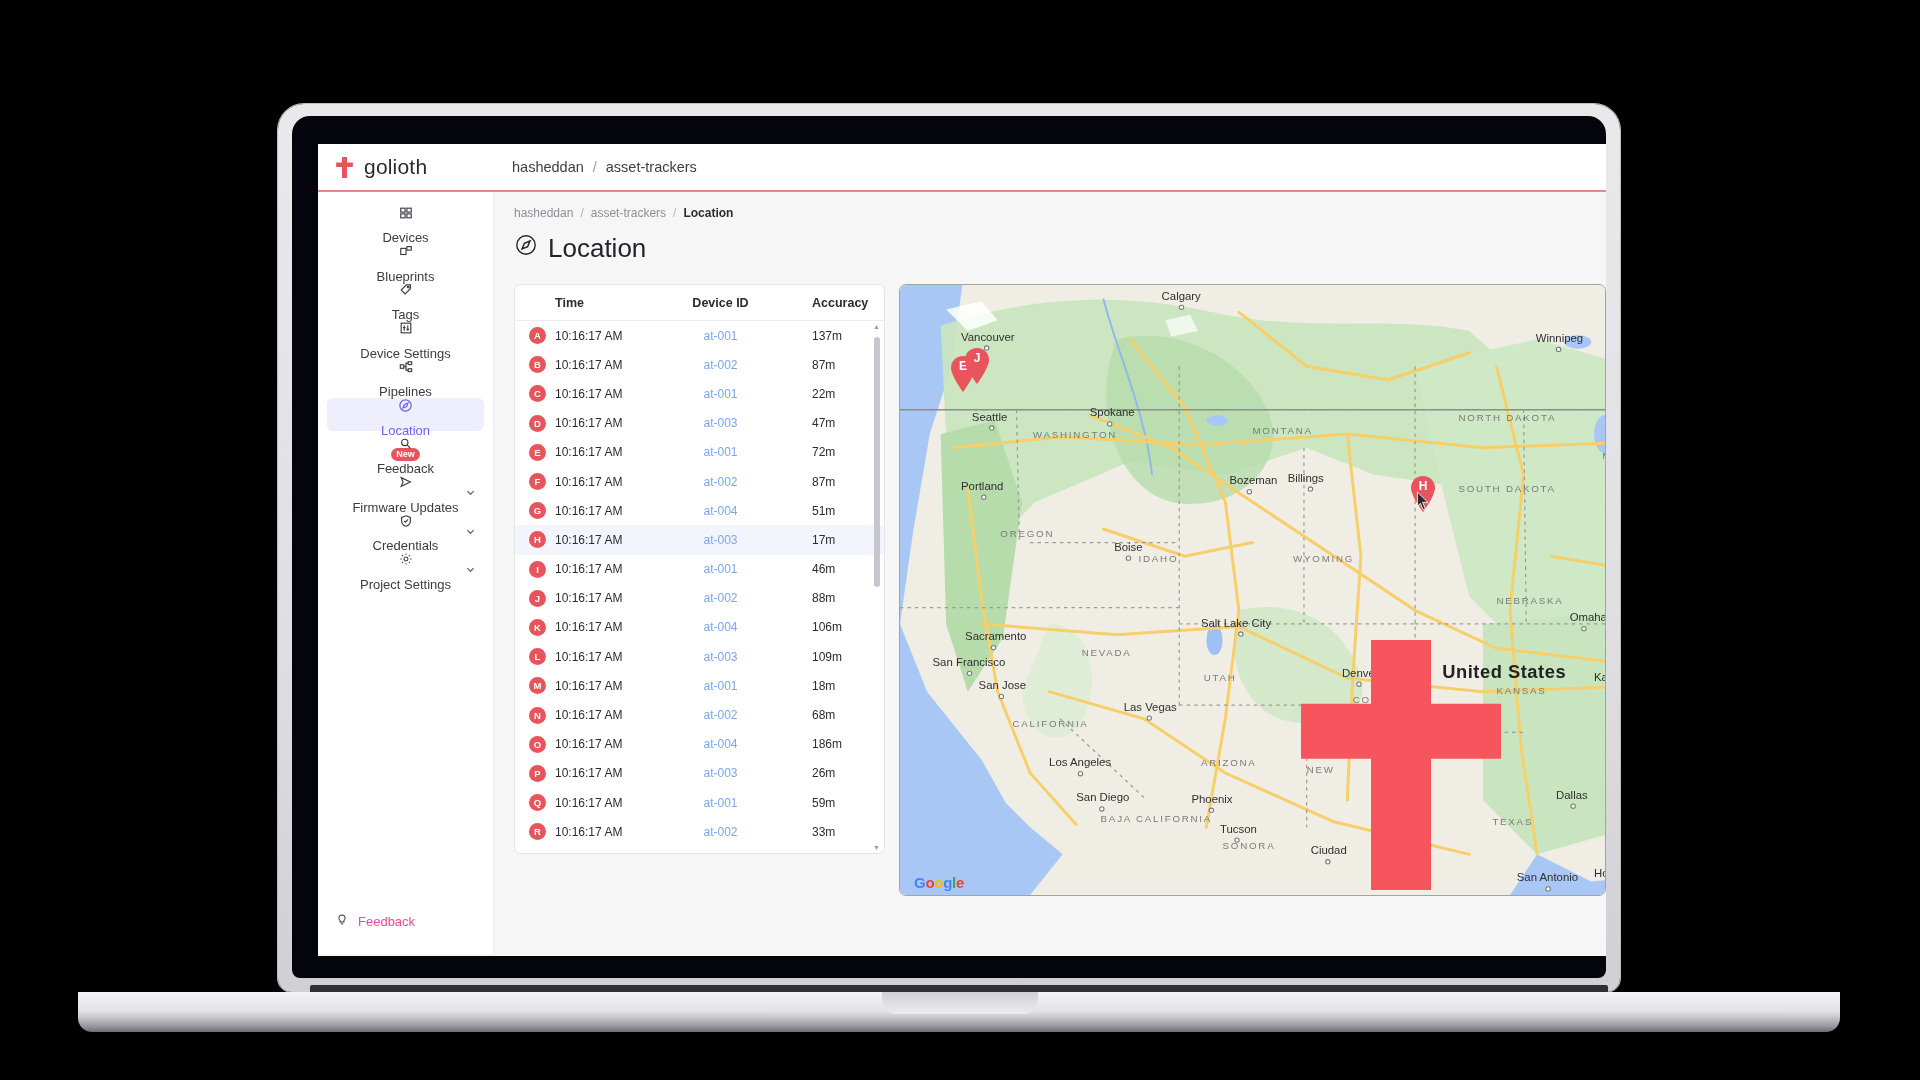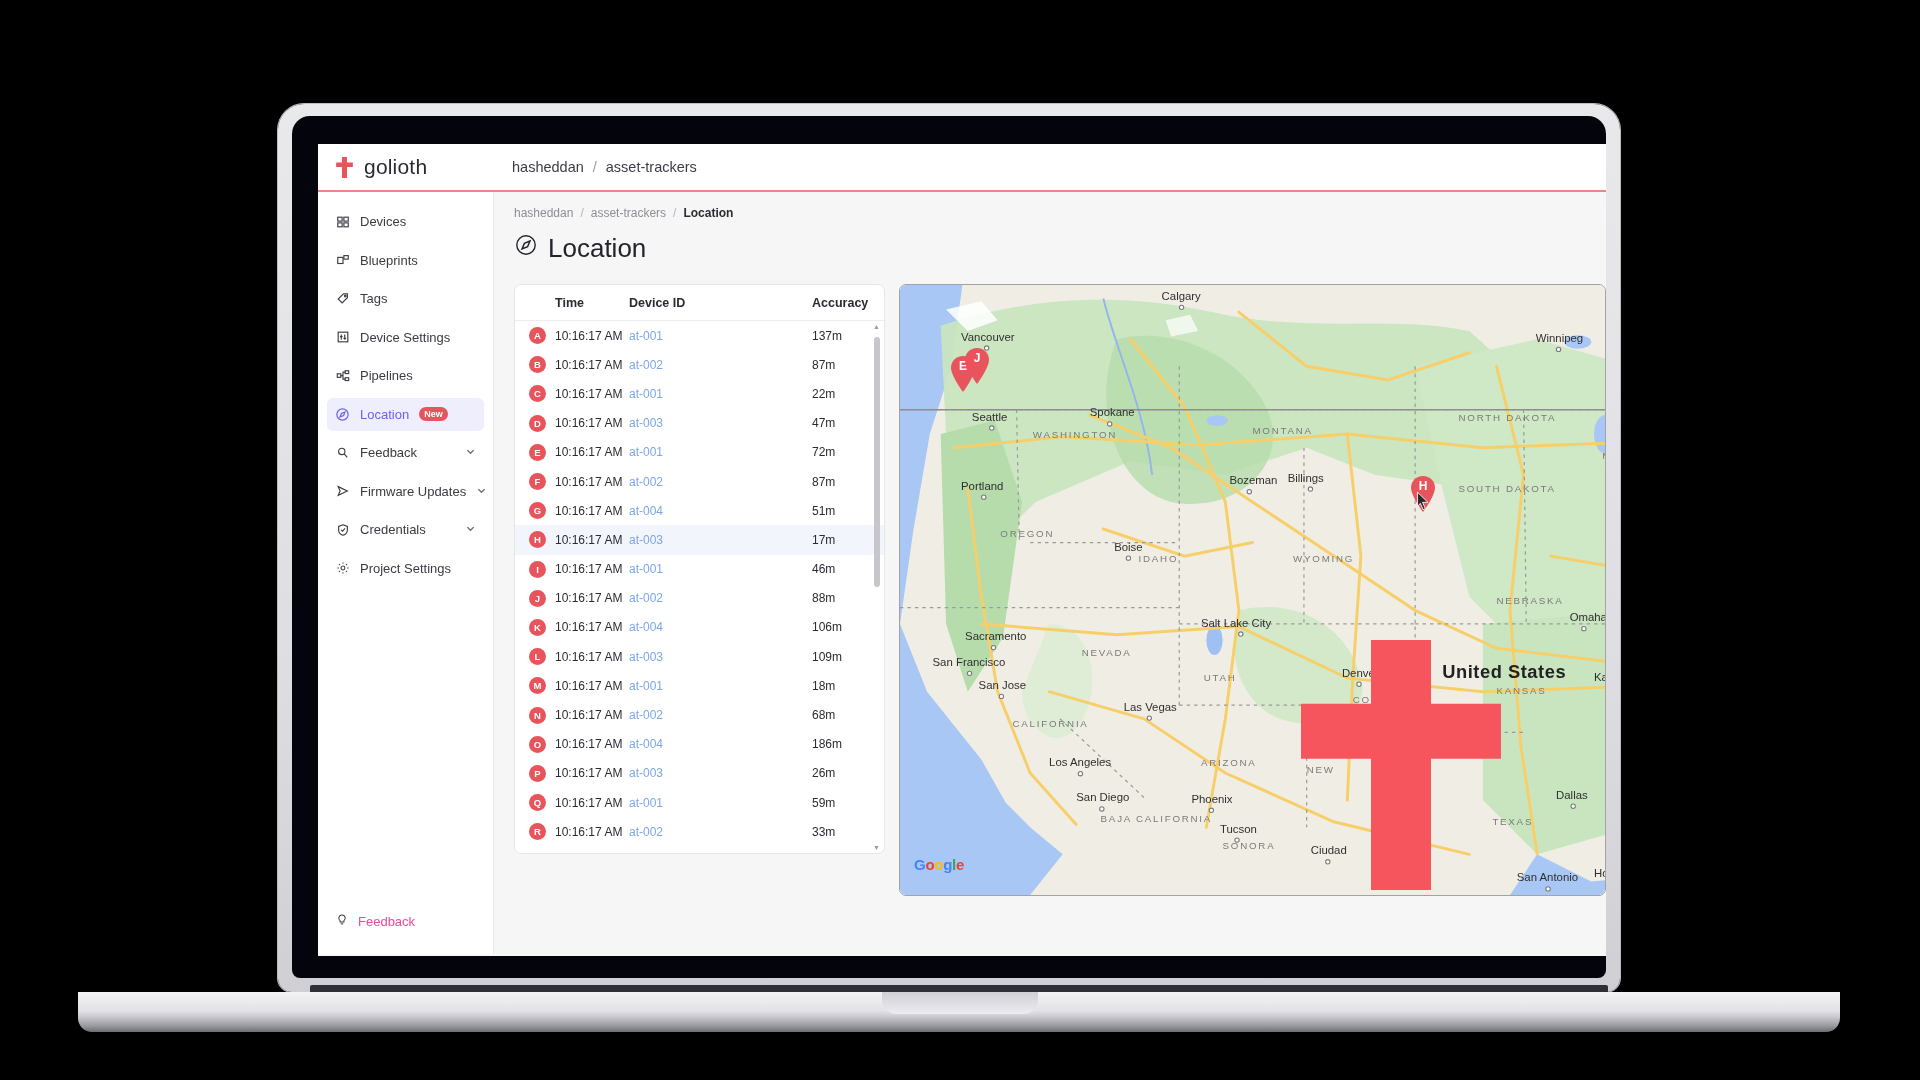--- a/index.html
+++ b/index.html
@@ -78,21 +78,21 @@
     width: 176px; background: #ffffff;
     display: flex; flex-direction: column;
     border-right: 1px solid #ececed;
     padding-top: 13px;
   }
   .nav { flex: 1; }
   .nav-item {
     display: flex; align-items: center; gap: 10px;
     height: 33px; margin: 0 9px; padding: 0 8px;
     border-radius: 6px; cursor: pointer;
-    font-size: 13px; color: #3b3b44;
+    font-size: 13px; color: #3b3b44; flex-direction: column;
   }
   .nav-item + .nav-item { margin-top: 5.5px; }
   .nav-item .ic { width: 15px; height: 15px; flex: 0 0 15px; display: flex; align-items: center; justify-content: center; }
   .nav-item .ic svg { display: block; }
   .nav-item .lbl { white-space: nowrap; }
   .nav-item .chev { margin-left: auto; opacity: .75; }
   .nav-item.active { background: #eeeefc; color: #6b63e8; }
   .nav-item.active .ic svg { stroke: #6b63e8; }
   .badge-new {
     background: #e8545c; color: #fff; font-size: 9px; font-weight: bold;
@@ -112,21 +112,21 @@
 
   
   .table-card {
     width: 371px; height: 570px; background: #fff;
     border: 1px solid #e6e6e9; border-radius: 7px;
     display: flex; flex-direction: column; overflow: hidden;
   }
   .thead { display: flex; align-items: center; height: 36px; border-bottom: 1px solid #ededf0; font-size: 12.5px; font-weight: bold; color: #2b2b33; }
   .c-mark { width: 40px; flex: 0 0 40px; }
   .c-time { width: 74px; flex: 0 0 74px; }
-  .c-dev  { flex: 1; }
+  .c-dev  { flex: 1; text-align: center; }
   .c-acc  { width: 72px; flex: 0 0 72px; }
   .tbody { flex: 1; overflow: hidden; position: relative; }
   .trow { display: flex; align-items: center; height: 29.2px; font-size: 12px; color: #2b2b33; cursor: pointer; }
   .trow.sel { background: #f3f5fd; }
   .pin {
     width: 17px; height: 17px; border-radius: 50%;
     background: #e8545c; color: #fff; font-size: 9.5px; font-weight: bold;
     display: flex; align-items: center; justify-content: center; margin-left: 14px;
   }
   .dev { color: #7ba7e8; }
@@ -136,21 +136,21 @@
 
   
   .map-card {
     flex: 1; height: 612px; background: #e8e6e1;
     border: 1px solid #a3a3a3; border-radius: 7px;
     position: relative; overflow: hidden;
   }
   #mapsvg { position: absolute; inset: 0; width: 100%; height: 100%; }
   .mk { position: absolute; width: 30px; height: 38px; }
   .mk .mk-lbl { position: absolute; left: 0; top: 4px; width: 30px; text-align: center; color: #fff; font-size: 12px; font-weight: bold; }
-  .gbrand { position: absolute; left: 14px; bottom: 22px; font-size: 15px; font-weight: bold; letter-spacing: -.3px; }
+  .gbrand { position: absolute; left: 14px; bottom: 4px; font-size: 15px; font-weight: bold; letter-spacing: -.3px; }
   .gbrand .b{color:#4285F4}.gbrand .r{color:#EA4335}.gbrand .y{color:#FBBC05}.gbrand .g{color:#34A853}
   .logo-overlay { position: absolute; pointer-events: none; }
   .cursor-ptr { position: absolute; width: 14px; height: 20px; }
 </style>
 </head>
 <body>
 
 <div id="stage">
 
   <div id="laptop-lid"></div>

